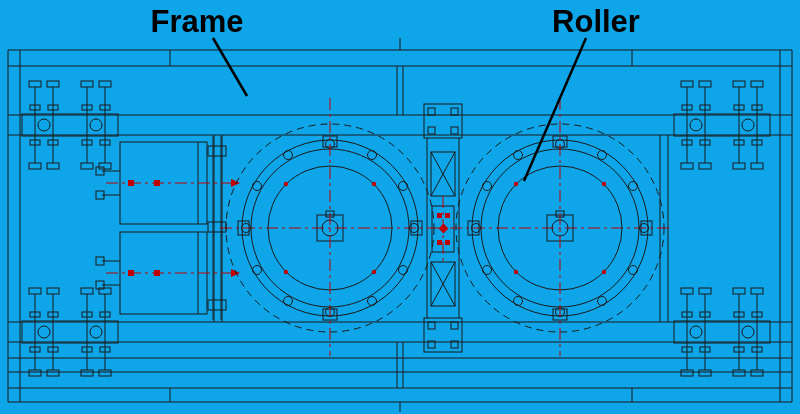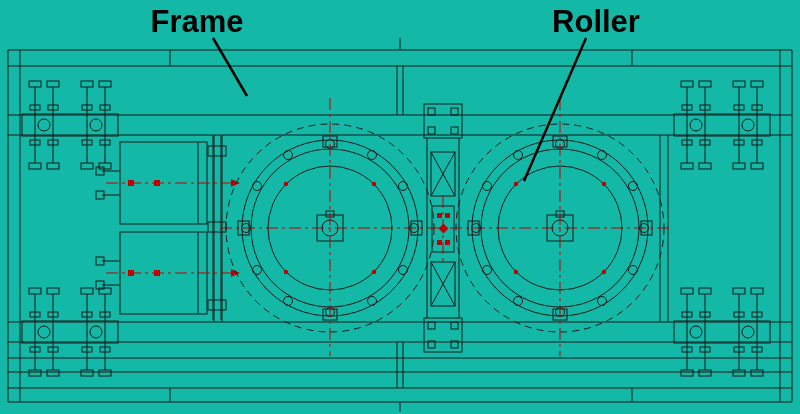--- a/index.html
+++ b/index.html
@@ -1,20 +1,20 @@
 <!DOCTYPE html>
 <html><head>
 <meta charset="utf-8">
 <style>
   html, body { margin: 0; padding: 0; background: #ffffff; }
   .canvas {
     position: relative;
     width: 800px;
     height: 414px;
-    background: #14b8a6;
+    background: #0ea5e9;
     overflow: hidden;
     font-family: "Liberation Sans", sans-serif;
   }
   svg { display: block; }
   .ln   { stroke: #1a1a1a; stroke-width: 1; fill: none; }
   .dash { stroke-dasharray: 7 5; }
   .cl   { stroke: #c00000; stroke-width: 1; fill: none; stroke-dasharray: 12 4 3 4; }
   .redfill { fill: #c00000; stroke: none; }
   .reddot  { fill: #c00000; stroke: none; }
   .leader  { stroke: #000000; stroke-width: 2.5; fill: none; }

